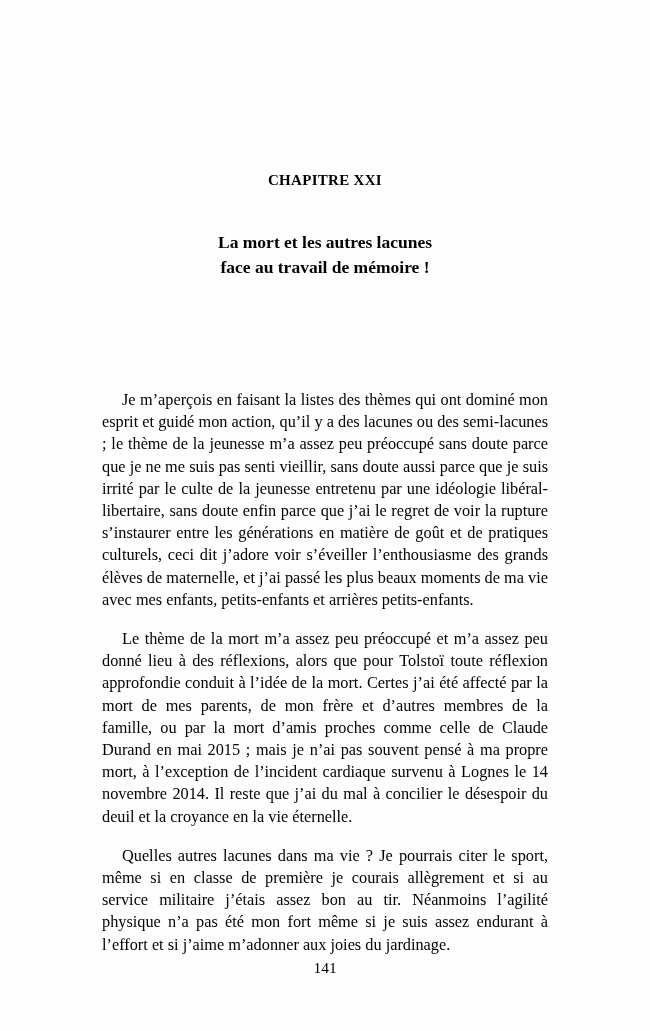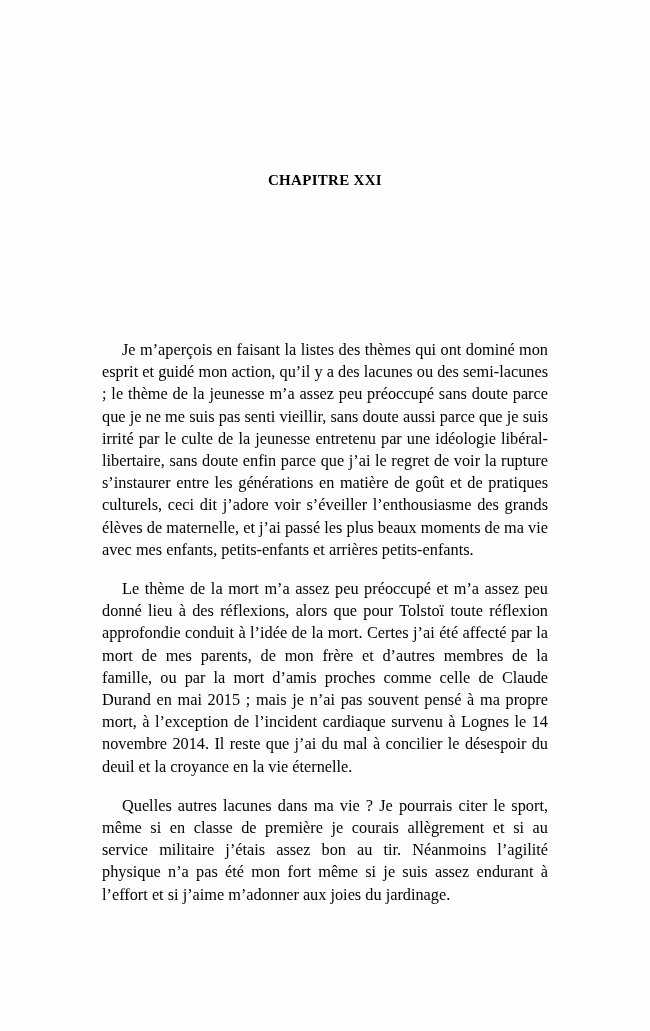--- a/index.html
+++ b/index.html
@@ -76,24 +76,27 @@
 </head>
 <body>
 
 <div class="page">
 
   <div class="content">
 
     <h1 class="chapter-heading">CHAPITRE XXI</h1>
 
     <h2 class="chapter-subtitle">
+      <span class="sub-line">La mort et les autres lacunes</span>
+      <span class="sub-line">face au travail de mémoire !</span>
     </h2>
 
     <div class="body-block">
       <p class="para">Je m’aperçois en faisant la listes des thèmes qui ont dominé mon esprit et guidé mon action, qu’il y a des lacunes ou des semi-lacunes ; le thème de la jeunesse m’a assez peu préoccupé sans doute parce que je ne me suis pas senti vieillir, sans doute aussi parce que je suis irrité par le culte de la jeunesse entretenu par une idéologie libéral-libertaire, sans doute enfin parce que j’ai le regret de voir la rupture s’instaurer entre les générations en matière de goût et de pratiques culturels, ceci dit j’adore voir s’éveiller l’enthousiasme des grands élèves de maternelle, et j’ai passé les plus beaux moments de ma vie avec mes enfants, petits-enfants et arrières petits-enfants.</p>
       <p class="para">Le thème de la mort m’a assez peu préoccupé et m’a assez peu donné lieu à des réflexions, alors que pour Tolstoï toute réflexion approfondie conduit à l’idée de la mort. Certes j’ai été affecté par la mort de mes parents, de mon frère et d’autres membres de la famille, ou par la mort d’amis proches comme celle de Claude Durand en mai 2015 ; mais je n’ai pas souvent pensé à ma propre mort, à l’exception de l’incident cardiaque survenu à Lognes le 14 novembre 2014. Il reste que j’ai du mal à concilier le désespoir du deuil et la croyance en la vie éternelle.</p>
       <p class="para last-para">Quelles autres lacunes dans ma vie ? Je pourrais citer le sport, même si en classe de première je courais allègrement et si au service militaire j’étais assez bon au tir. Néanmoins l’agilité physique n’a pas été mon fort même si je suis assez endurant à l’effort et si j’aime m’adonner aux joies du jardinage.</p>
     </div>
 
   </div>
 
+  <div class="folio">141</div>
 
 </div>
 
 </body></html>

